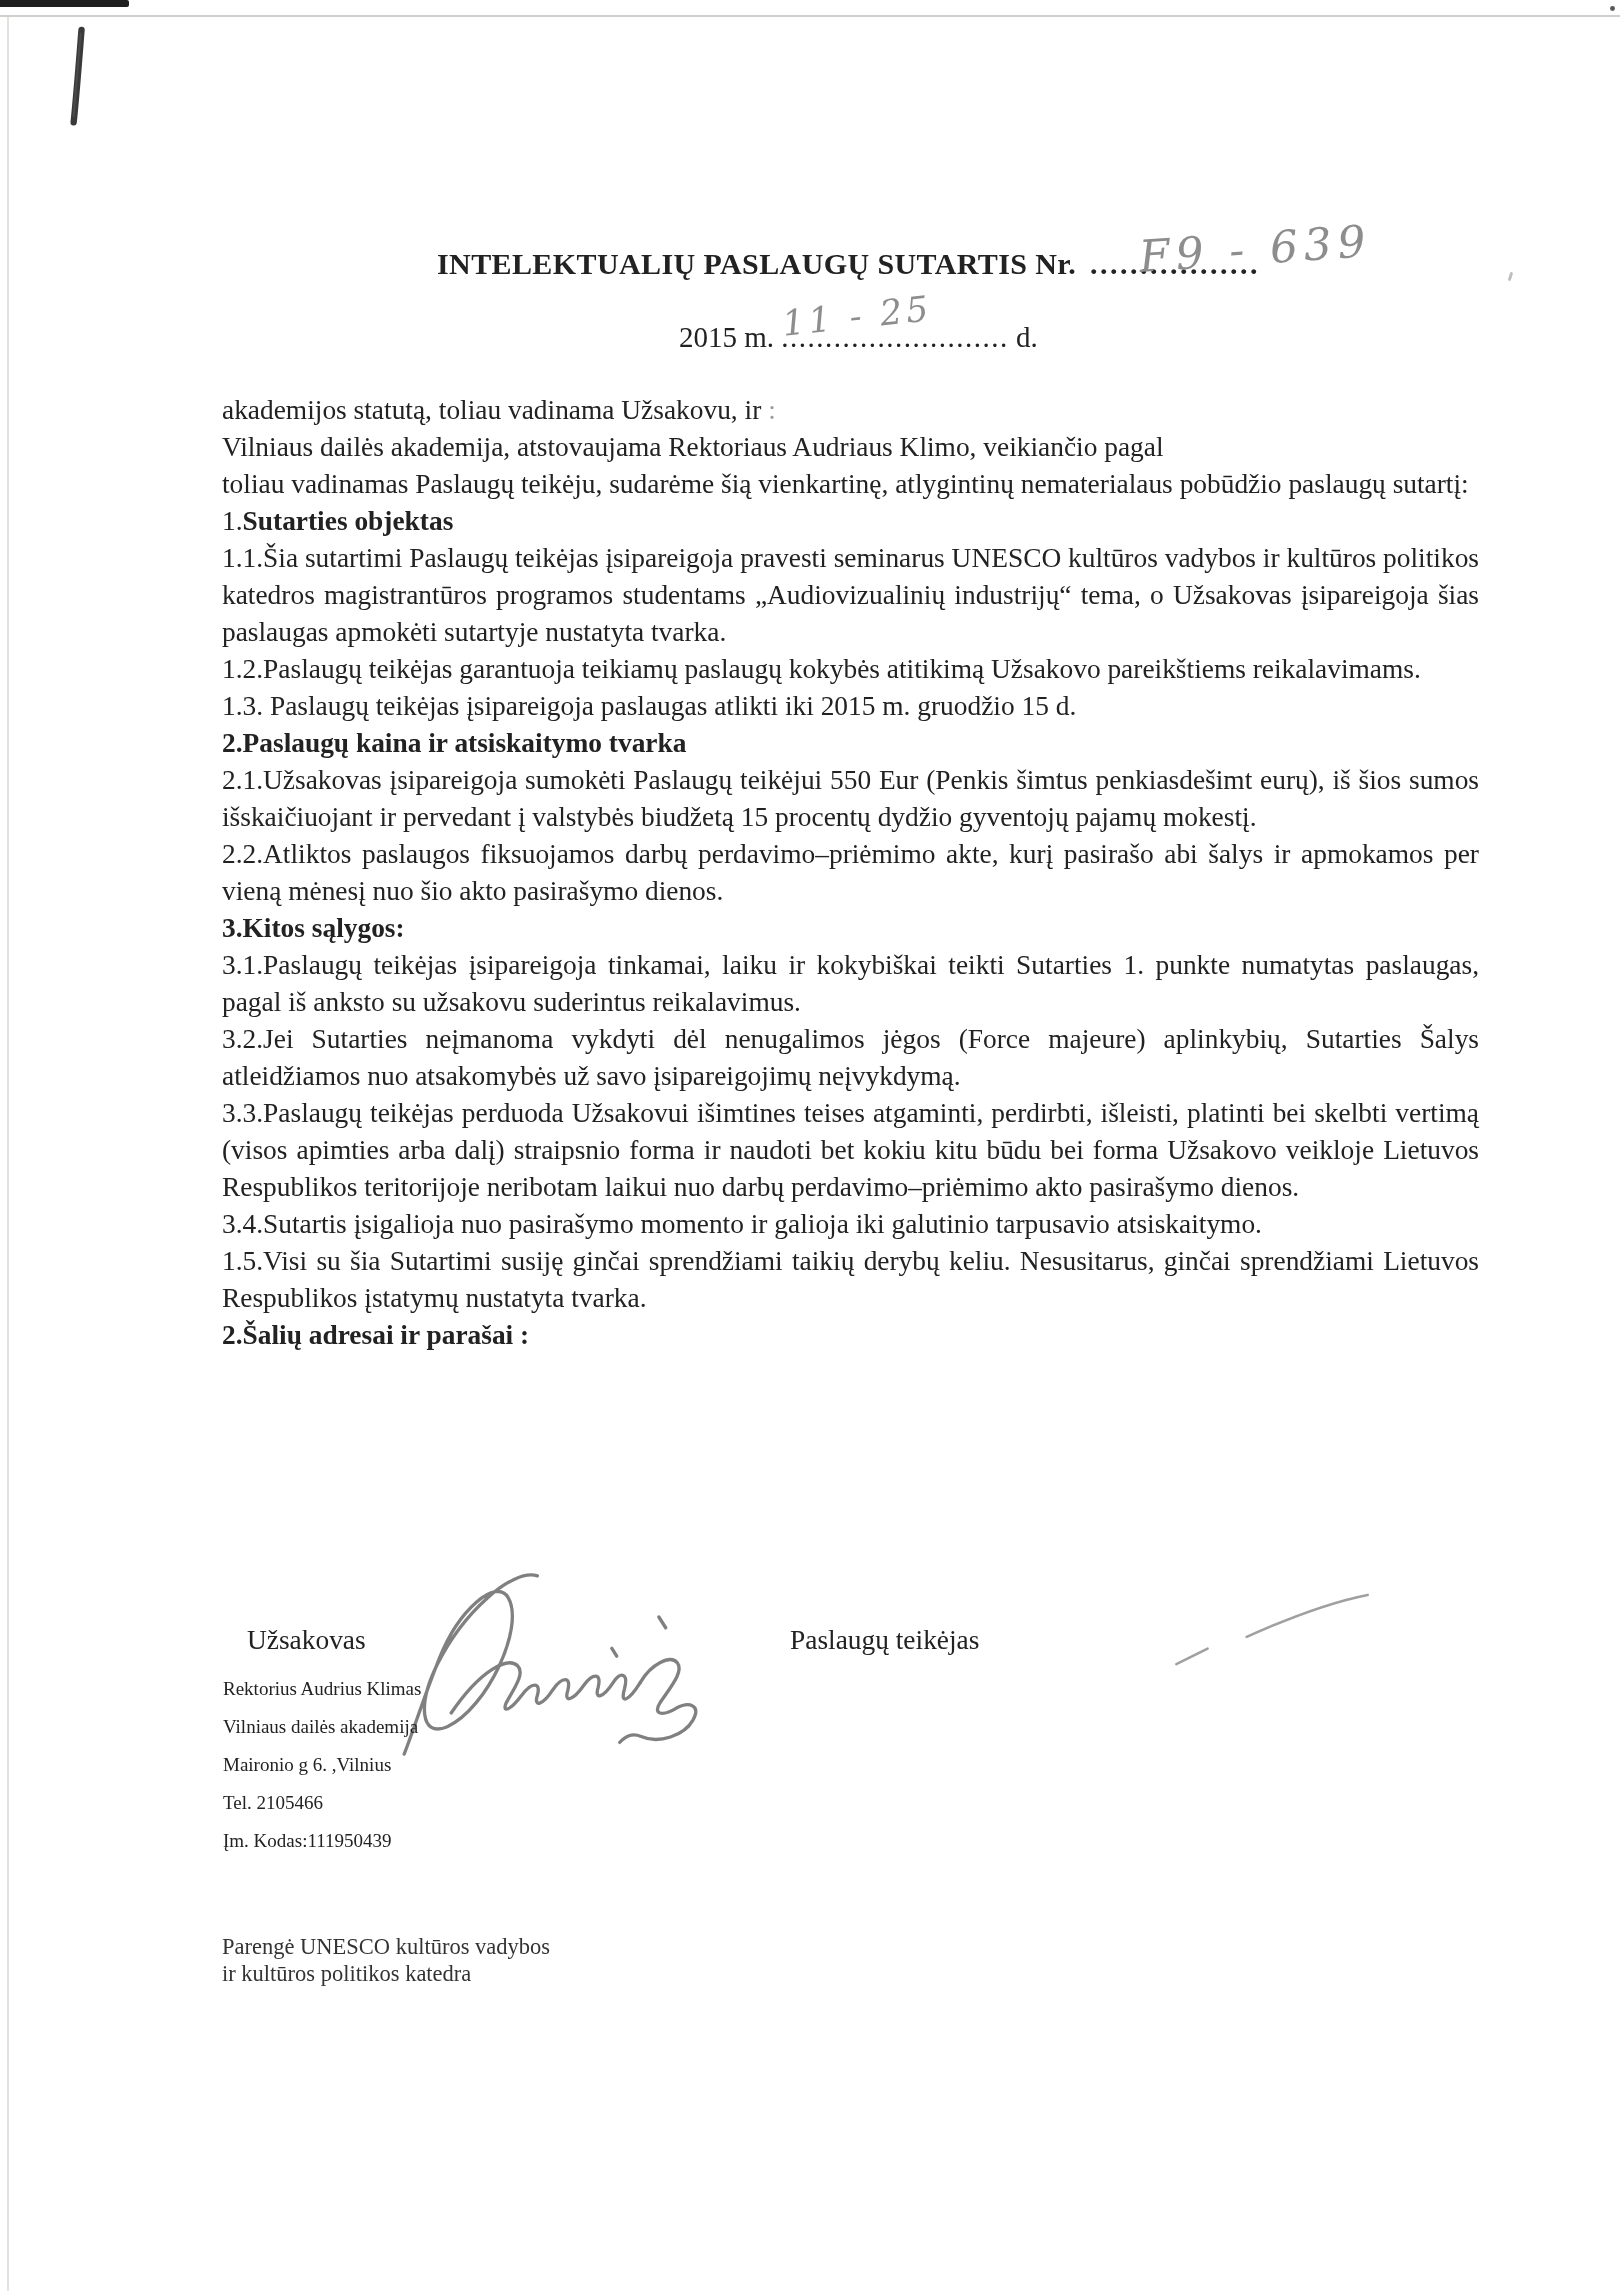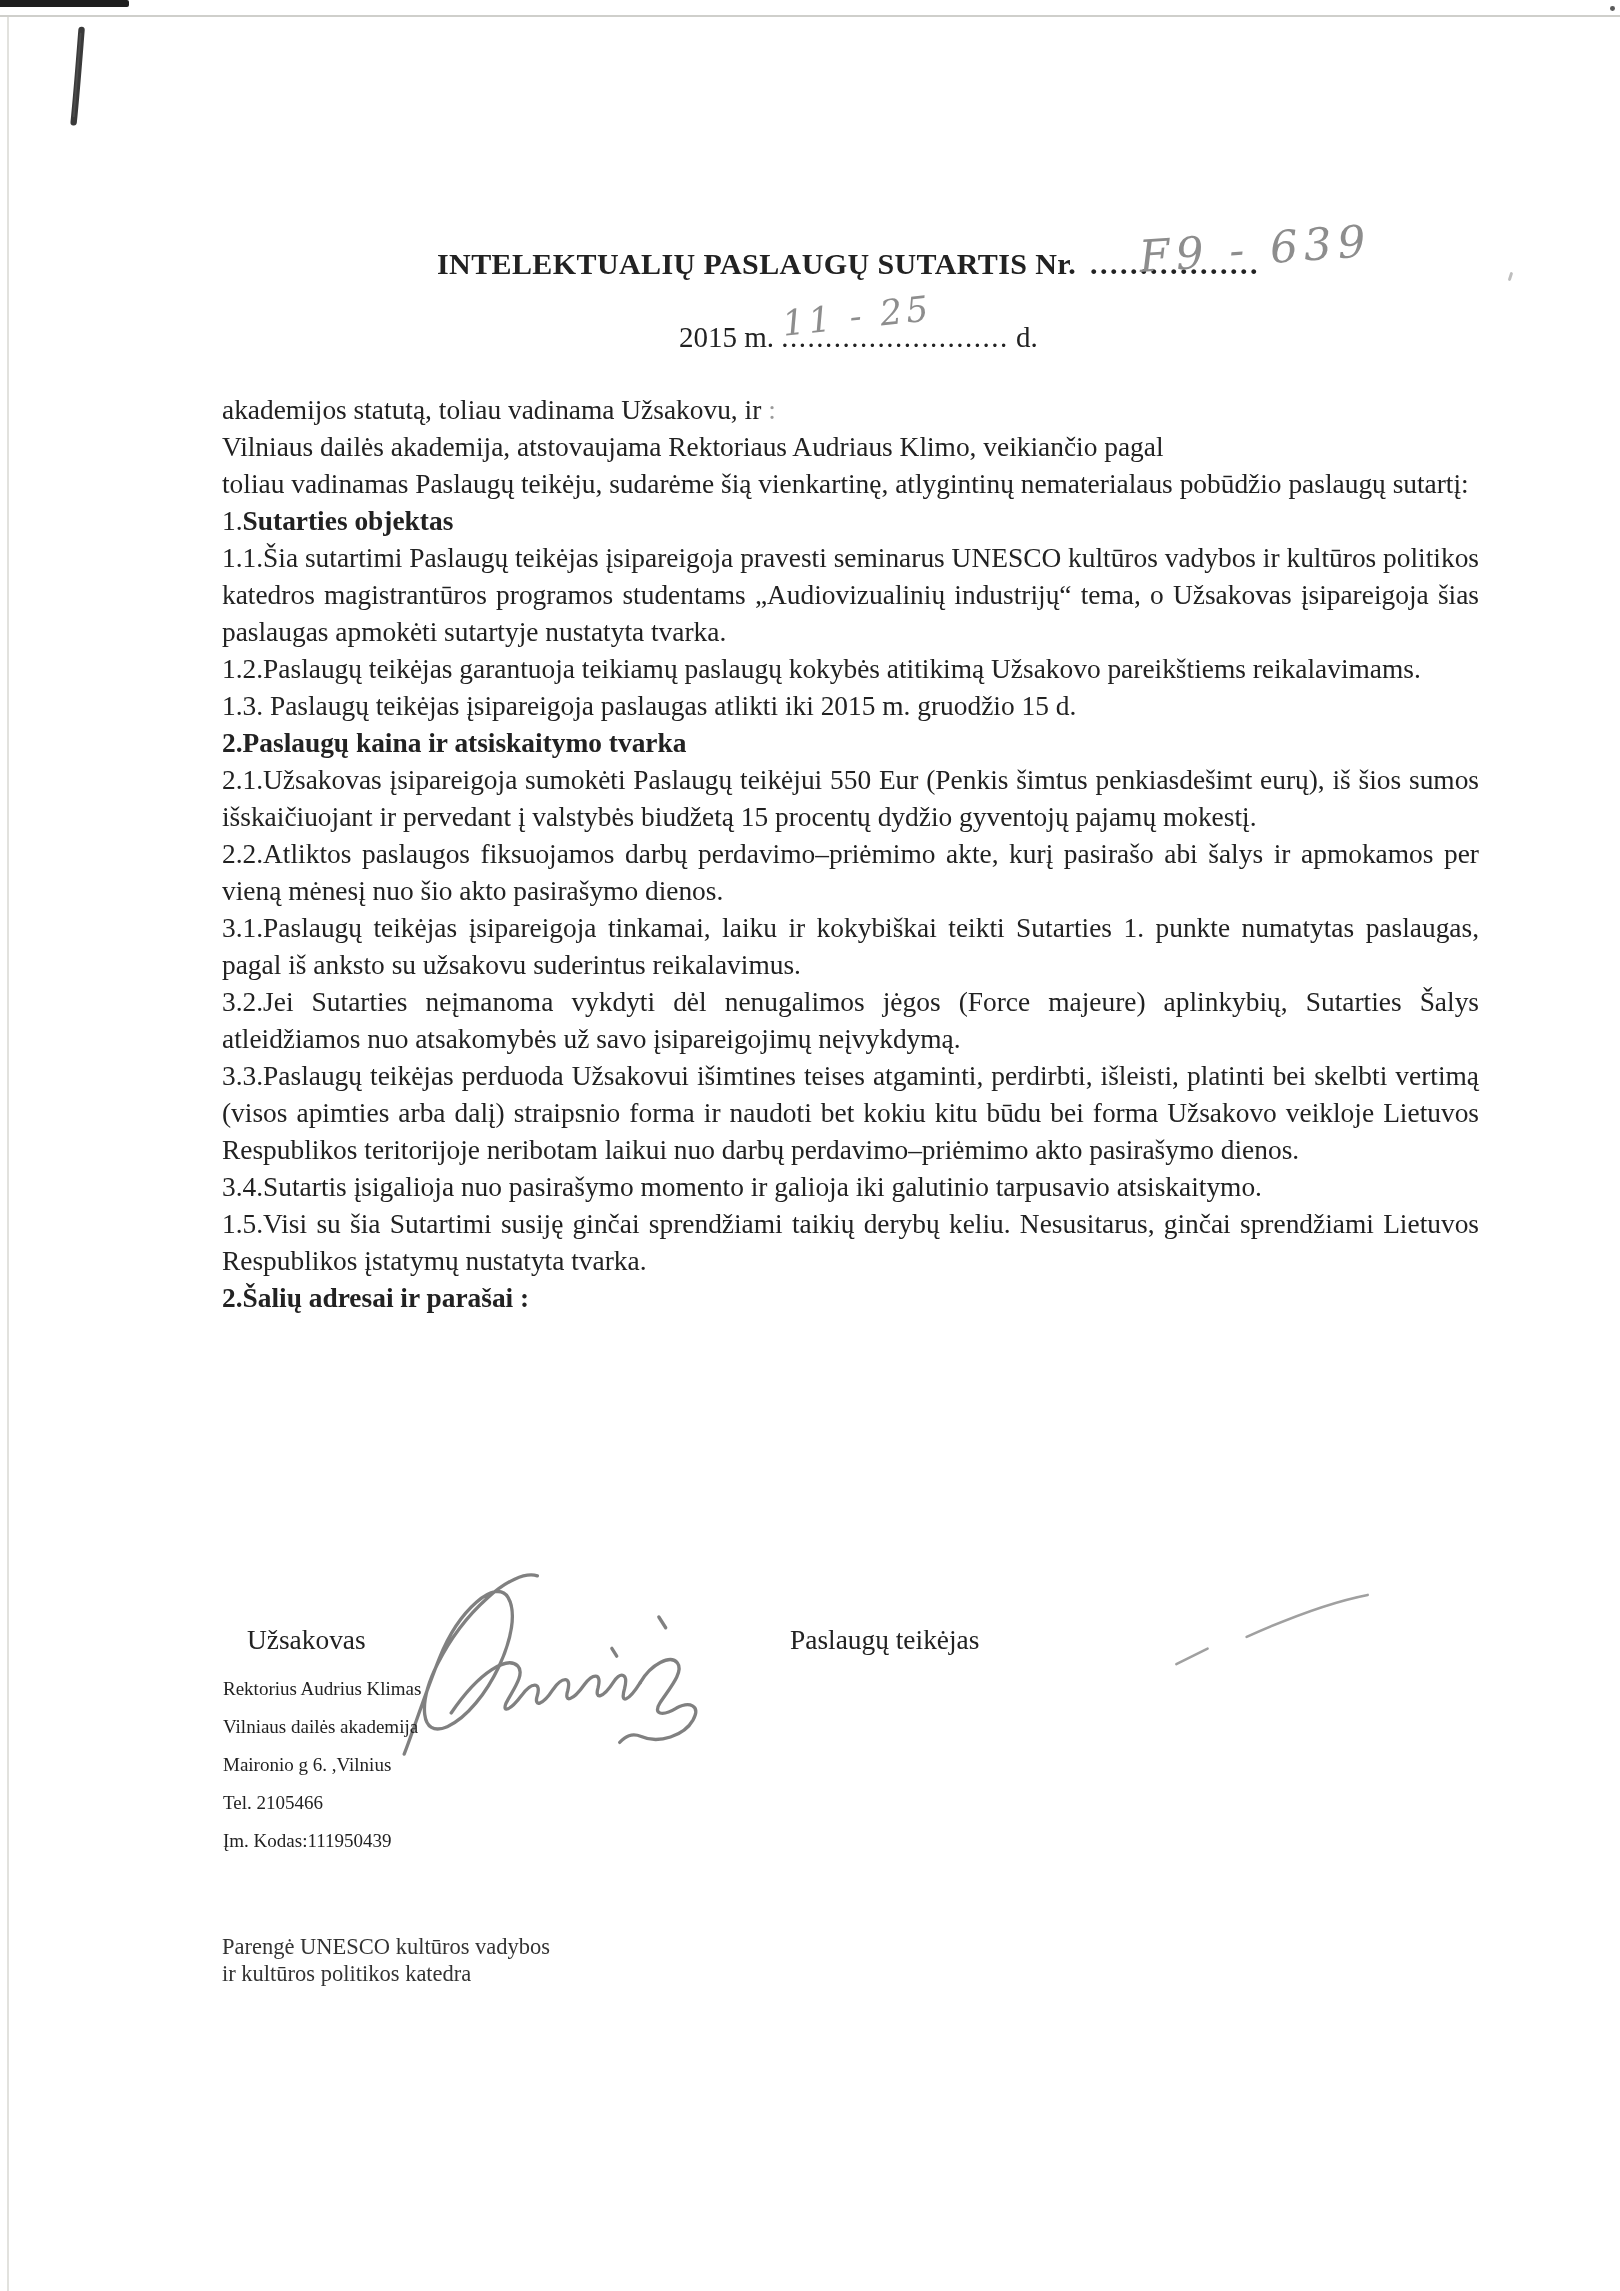--- a/index.html
+++ b/index.html
@@ -76,20 +76,21 @@
     <p><span>akademijos statutą, toliau vadinama Užsakovu, ir</span> <span class="faint">:</span></p>
     <p>Vilniaus dailės akademija, atstovaujama Rektoriaus Audriaus Klimo, veikiančio pagal</p>
     <p class="j">toliau vadinamas Paslaugų teikėju, sudarėme šią vienkartinę, atlygintinų nematerialaus pobūdžio paslaugų  sutartį:</p>
     <p><span>1.</span><span class="bold">Sutarties objektas</span></p>
     <p class="j">1.1.Šia sutartimi Paslaugų teikėjas įsipareigoja pravesti seminarus UNESCO kultūros vadybos ir kultūros politikos katedros magistrantūros  programos studentams „Audiovizualinių industrijų“ tema, o Užsakovas  įsipareigoja šias paslaugas apmokėti sutartyje nustatyta tvarka.</p>
     <p class="j">1.2.Paslaugų teikėjas garantuoja teikiamų paslaugų kokybės atitikimą Užsakovo pareikštiems reikalavimams.</p>
     <p>1.3. Paslaugų teikėjas įsipareigoja paslaugas atlikti iki 2015 m. gruodžio 15 d.</p>
     <p class="bold">2.Paslaugų kaina ir atsiskaitymo tvarka</p>
     <p class="j">2.1.Užsakovas įsipareigoja sumokėti Paslaugų teikėjui 550 Eur (Penkis šimtus penkiasdešimt eurų), iš šios sumos išskaičiuojant ir pervedant į valstybės biudžetą 15 procentų dydžio gyventojų pajamų mokestį.</p>
     <p class="j">2.2.Atliktos paslaugos fiksuojamos darbų perdavimo–priėmimo akte, kurį pasirašo abi šalys ir apmokamos per vieną mėnesį nuo šio akto pasirašymo dienos.</p>
+    <p class="bold">3.Kitos sąlygos:</p>
     <p class="j">3.1.Paslaugų teikėjas įsipareigoja tinkamai, laiku ir kokybiškai teikti Sutarties 1. punkte numatytas paslaugas, pagal iš anksto su užsakovu suderintus reikalavimus.</p>
     <p class="j">3.2.Jei Sutarties neįmanoma vykdyti dėl nenugalimos jėgos (Force majeure) aplinkybių, Sutarties Šalys atleidžiamos nuo atsakomybės už savo įsipareigojimų neįvykdymą.</p>
     <p class="j">3.3.Paslaugų teikėjas perduoda Užsakovui išimtines teises atgaminti, perdirbti, išleisti, platinti bei skelbti vertimą (visos apimties arba dalį) straipsnio forma ir naudoti bet kokiu kitu būdu bei forma Užsakovo veikloje Lietuvos Respublikos teritorijoje neribotam laikui nuo darbų perdavimo–priėmimo akto pasirašymo dienos.</p>
     <p>3.4.Sutartis įsigalioja nuo pasirašymo momento ir galioja iki galutinio tarpusavio atsiskaitymo.</p>
     <p class="j">1.5.Visi su šia Sutartimi susiję ginčai sprendžiami taikių derybų keliu. Nesusitarus, ginčai sprendžiami Lietuvos Respublikos įstatymų nustatyta tvarka.</p>
     <p class="bold">2.Šalių adresai ir parašai :</p>
   </div>
 
   <div class="sig-label-left">Užsakovas</div>
   <div class="sig-label-right">Paslaugų teikėjas</div>

